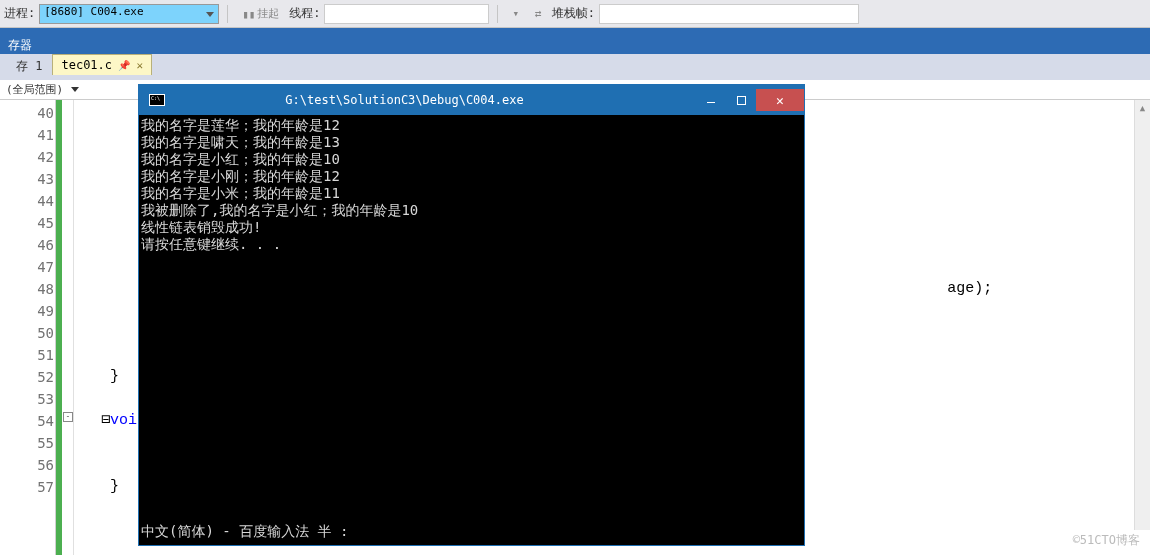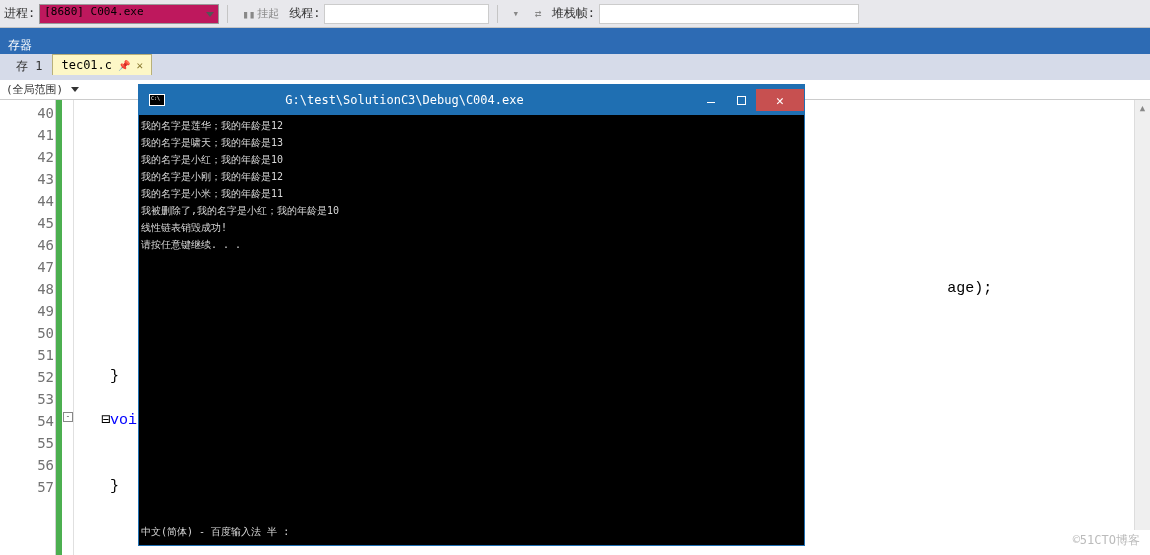--- a/index.html
+++ b/index.html
@@ -1,20 +1,20 @@
 <!DOCTYPE html>
 <html><head>
 <meta charset="utf-8">
 <style>
 * { box-sizing: border-box; margin: 0; padding: 0; }
 body { width: 1150px; height: 555px; background: #fff; font-family: "Microsoft YaHei", Consolas, monospace; font-size: 12px; overflow: hidden; position: relative; }
 
 .toolbar { height: 28px; background: #e8e8ec; border-bottom: 1px solid #c5c5c5; display: flex; align-items: center; padding: 0 4px; gap: 4px; }
 .toolbar-label { color: #333; font-size: 12px; }
-.process-combo { width: 180px; height: 20px; border: 1px solid #999; background: #be185d; font-size: 11px; padding: 0 16px 0 4px; position: relative; }
+.process-combo { width: 180px; height: 20px; border: 1px solid #999; background: #7dd3fc; font-size: 11px; padding: 0 16px 0 4px; position: relative; }
 .process-combo::after { content: ''; position: absolute; right: 4px; top: 7px; border-left: 4px solid transparent; border-right: 4px solid transparent; border-top: 5px solid #555; }
 .tb-sep { width: 1px; height: 18px; background: #c5c5c5; margin: 0 4px; }
 .tb-btn { height: 20px; padding: 0 6px; display: flex; align-items: center; color: #888; font-size: 11px; gap: 3px; }
 .tb-icon { width: 12px; height: 12px; display: inline-block; }
 .tb-input { width: 165px; height: 20px; border: 1px solid #ccc; background: #fff; }
 
 .blue-bar { height: 26px; background: #2d6bb4; color: #fff; display: flex; align-items: flex-end; padding: 0 8px; font-size: 12px; }
 
 .tab-row { height: 26px; background: #d6dbe9; display: flex; align-items: flex-start; padding: 0 6px; }
 .side-tab { padding: 4px 10px 2px; color: #333; font-size: 12px; }
@@ -41,21 +41,21 @@
 .console { position: absolute; left: 139px; top: 85px; width: 665px; height: 460px; box-shadow: 0 0 0 1px #1f6fb2; z-index: 10; }
 .con-title { height: 30px; background: #1f6fb2; display: flex; align-items: center; color: #fff; font-size: 12px; }
 .con-icon { width: 16px; height: 12px; margin: 0 8px 0 10px; background: #000; border: 1px solid #fff; position: relative; }
 .con-icon::after { content: 'C:\\'; position: absolute; font-size: 5px; color: #fff; top: 0; left: 1px; }
 .con-title-text { flex: 1; text-align: center; padding-right: 60px; }
 .con-btns { display: flex; margin-left: auto; }
 .con-btn { width: 30px; height: 22px; display: flex; align-items: center; justify-content: center; color: #fff; font-size: 13px; }
 .con-btn.min span { width: 8px; height: 1px; background: #fff; display: block; margin-top: 4px; }
 .con-btn.max span { width: 9px; height: 9px; border: 1px solid #fff; display: block; }
 .con-btn.close { background: #c75050; width: 48px; }
-.con-body { height: 430px; background: #000; color: #d8d8d8; font-family: "NSimSun","SimSun",monospace; font-size: 10px; padding: 2px 2px; line-height: 17px; }
+.con-body { height: 430px; background: #000; color: #d8d8d8; font-family: "NSimSun","SimSun",monospace; font-size: 14px; padding: 2px 2px; line-height: 17px; }
 .con-line { white-space: pre; }
 .ime { margin-top: 270px; color: #d8d8d8; }
 
 .watermark { position: absolute; right: 10px; bottom: 6px; color: #bbb; font-size: 12px; }
 .rscroll { position: absolute; right: 0; top: 100px; width: 16px; height: 430px; background: #efefef; border-left: 1px solid #ddd; }
 .rscroll .arr { height: 16px; display:flex;align-items:center;justify-content:center;color:#888;font-size:9px; }
 </style>
 </head>
 <body>
 

